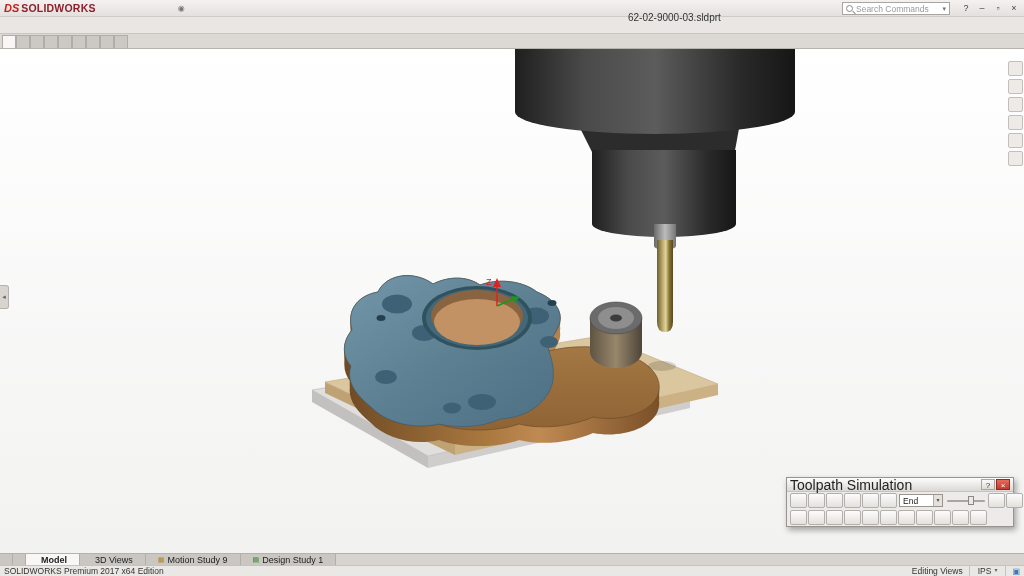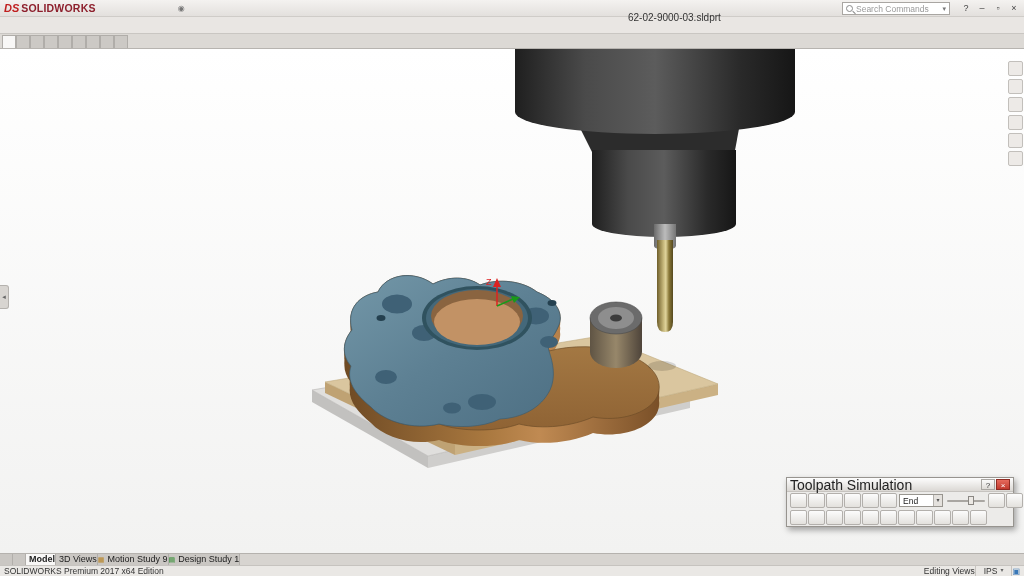--- a/index.html
+++ b/index.html
@@ -53,26 +53,26 @@
   .combo{flex:none;width:44px;height:13px;background:#fff;border:1px solid #98958f;display:flex;align-items:center;font-size:8.5px;padding-left:3px;margin:8px 1px}
   .combo .val{flex:1;color:#222}
   .combo .chev{width:9px;background:#e4e1dd;border-left:1px solid #b3b0ac;text-align:center;font-size:6px;height:11px;line-height:11px;color:#555}
   .slider{flex:none;position:relative;width:38px;height:13px;margin:0 2px}
   .slider .track{position:absolute;left:0;right:0;top:6px;height:2px;background:#a9a6a2;border-radius:1px}
   .slider .thumb{position:absolute;left:21px;top:2px;width:6px;height:9px;background:#ece9e5;border:1px solid #8a8783}
 
   
   .bottombar{height:12px;background:#d7d4d0;border-top:1px solid #b5b2ae;display:flex;align-items:stretch;font-size:9px}
   .bnav{width:13px;background:#cac7c3;border-right:1px solid #b2afab;font-size:6px;text-align:center;line-height:11px;color:#555}
-  .btab{display:flex;align-items:flex-start;gap:3px;padding:0 0;background:#cac7c3;border-right:1px solid #b2afab;color:#222;white-space:nowrap}
+  .btab{display:flex;align-items:center;gap:3px;padding:0 12px;background:#cac7c3;border-right:1px solid #b2afab;color:#222;white-space:nowrap}
   .btab.active{background:#f8f7f6;font-weight:bold}
   .bt-icon{font-size:7px;line-height:11px}
 
   
-  .statusbar{height:11px;background:#eae8e5;border-top:1px solid #c6c3bf;display:flex;align-items:center;font-size:8.5px;color:#333;padding:0 4px;gap:0}
+  .statusbar{height:11px;background:#eae8e5;border-top:1px solid #c6c3bf;display:flex;align-items:center;font-size:8.5px;color:#333;padding:0 4px;gap:6px}
   .sb-spacer{flex:1}
   .sb-units{display:flex;align-items:flex-start;gap:3px;border-left:1px solid #c6c3bf;border-right:1px solid #c6c3bf;padding:0 8px;height:10px}
   .sb-units .chev{font-size:6px;color:#666}
   .sb-corner{font-size:8px}
 </style>
 </head>
 <body>
 
 <div class="app">
 

